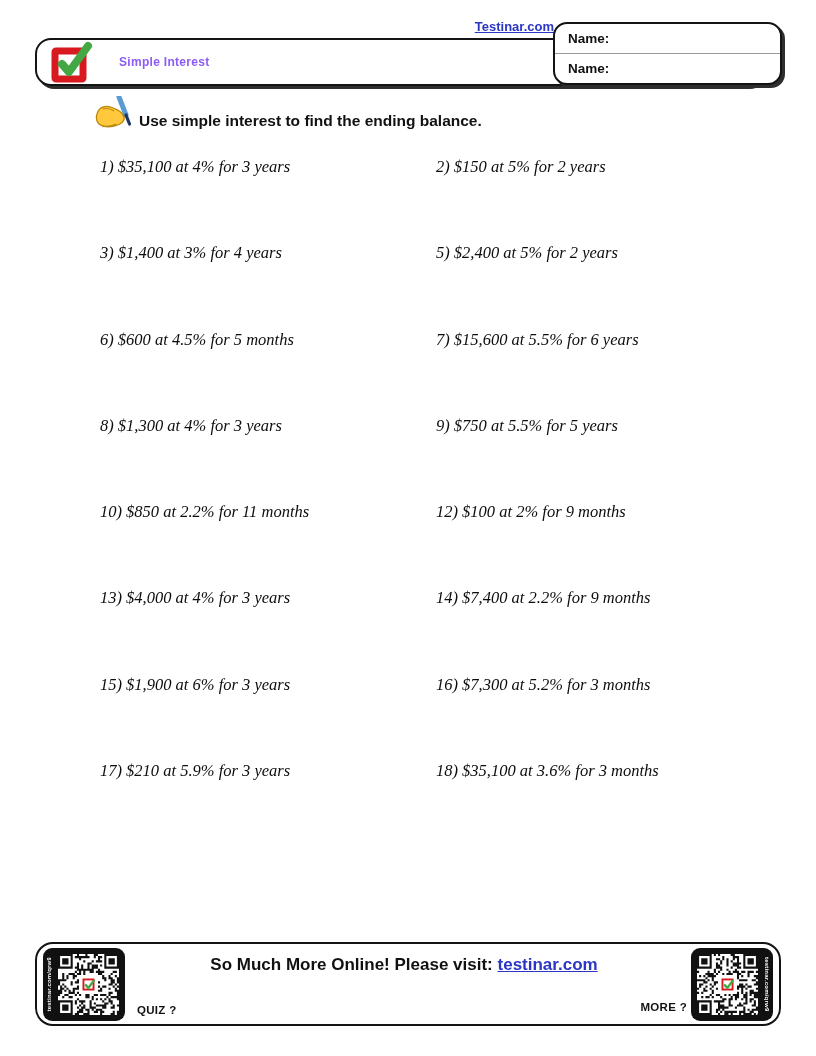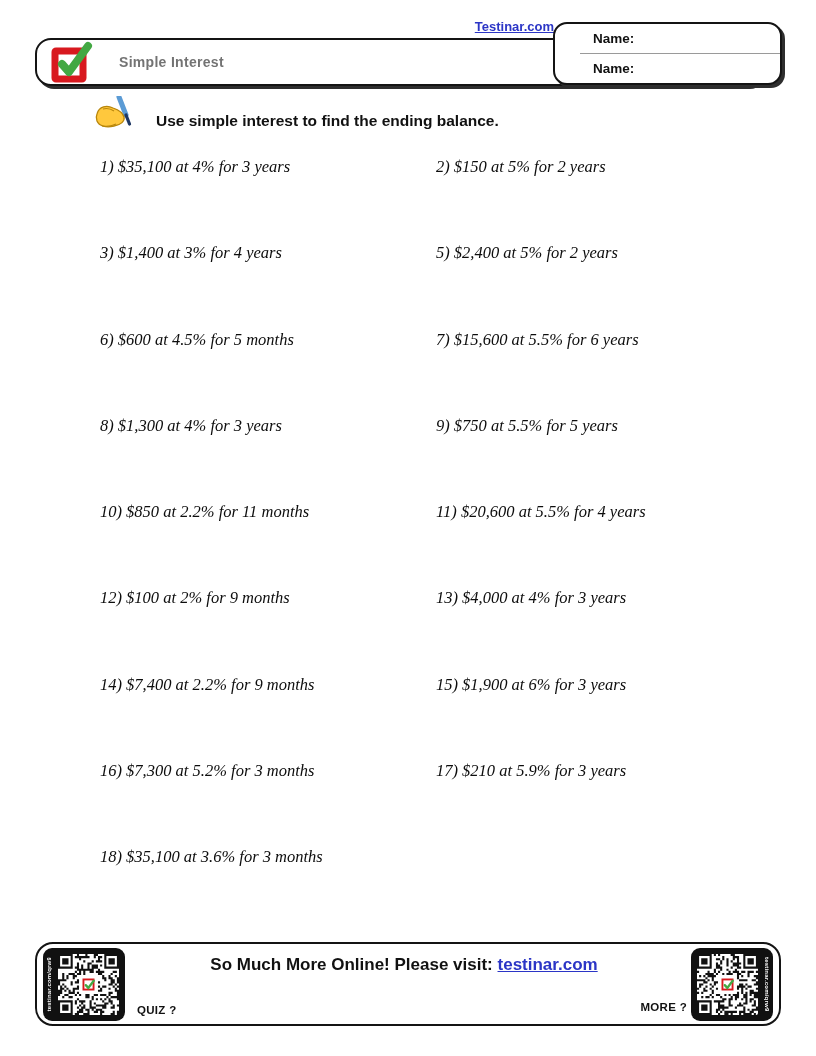--- a/index.html
+++ b/index.html
@@ -16,43 +16,43 @@
     text-decoration:underline; cursor:pointer;
   }
   .title-bar {
     position:absolute; left:35px; top:38px; width:728px; height:48px;
     background:#fff; border:2.5px solid #141414; border-radius:16px;
     box-shadow:3px 3px 0 #2e2e2e;
     display:flex; align-items:center; z-index:1;
   }
   .logo-box { width:44px; height:44px; margin-left:12px; flex:0 0 auto; }
   .page-title {
-    margin-left:26px; font-size:14px; font-weight:bold; color:#737373;
+    margin-left:26px; font-size:12px; font-weight:bold; color:#8b5cf6;
     letter-spacing:0.3px;
   }
   .name-box {
     position:absolute; left:553px; top:22px; width:229px; height:63px;
     background:#fff; border:2.5px solid #141414; border-radius:14px;
     box-shadow:3px 3px 0 #2e2e2e; z-index:2;
-    display:flex; flex-direction:column;padding-left:25px;
+    display:flex; flex-direction:column;
   }
   .name-row {
     flex:1; display:flex; align-items:center; padding-left:13px;
     font-size:13.5px; font-weight:bold;
   }
   .name-row.first { border-bottom:1.5px solid #9a9a9a; }
 
   
   .instruction {
     position:absolute; left:94px; top:96px;
     display:flex; align-items:flex-end;
   }
   .write-icon { width:44px; height:37px; flex:0 0 auto; }
   .instruction-text {
-    font-size:15.5px; font-weight:bold; margin-left:18px; margin-bottom:3px;
+    font-size:15.5px; font-weight:bold; margin-left:1px; margin-bottom:3px;
   }
 
   
   .problems {
     position:absolute; left:100px; top:156px; width:660px;
     display:grid; grid-template-columns:336px 1fr; grid-auto-rows:86.3px;
     font-family:"Liberation Serif", serif; font-size:16.5px; color:#0d0d0d;
   }
   .problem { line-height:21px; white-space:nowrap;font-style:italic; }
 
@@ -129,21 +129,20 @@
 <div class="problems">
   <div class="problem">1) $35,100 at 4% for 3 years</div>
   <div class="problem">2) $150 at 5% for 2 years</div>
   <div class="problem">3) $1,400 at 3% for 4 years</div>
   <div class="problem">5) $2,400 at 5% for 2 years</div>
   <div class="problem">6) $600 at 4.5% for 5 months</div>
   <div class="problem">7) $15,600 at 5.5% for 6 years</div>
   <div class="problem">8) $1,300 at 4% for 3 years</div>
   <div class="problem">9) $750 at 5.5% for 5 years</div>
   <div class="problem">10) $850 at 2.2% for 11 months</div>
-  <div class="problem">11) $20,600 at 5.5% for 4 years</div>
   <div class="problem">12) $100 at 2% for 9 months</div>
   <div class="problem">13) $4,000 at 4% for 3 years</div>
   <div class="problem">14) $7,400 at 2.2% for 9 months</div>
   <div class="problem">15) $1,900 at 6% for 3 years</div>
   <div class="problem">16) $7,300 at 5.2% for 3 months</div>
   <div class="problem">17) $210 at 5.9% for 3 years</div>
   <div class="problem">18) $35,100 at 3.6% for 3 months</div>
 </div>
 
 <div class="footer">

